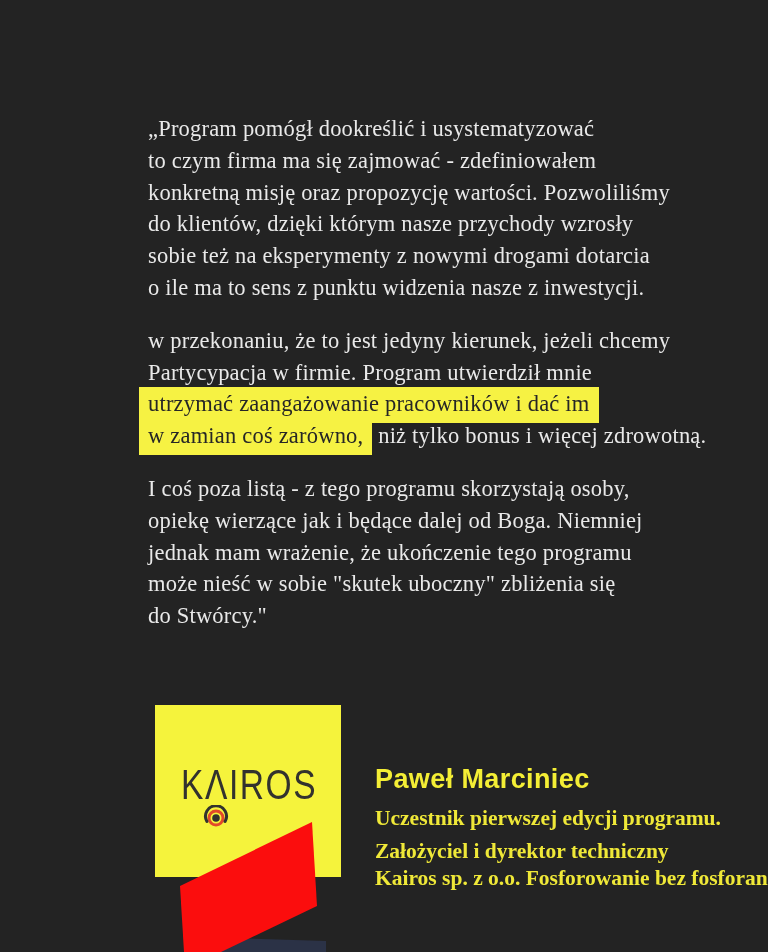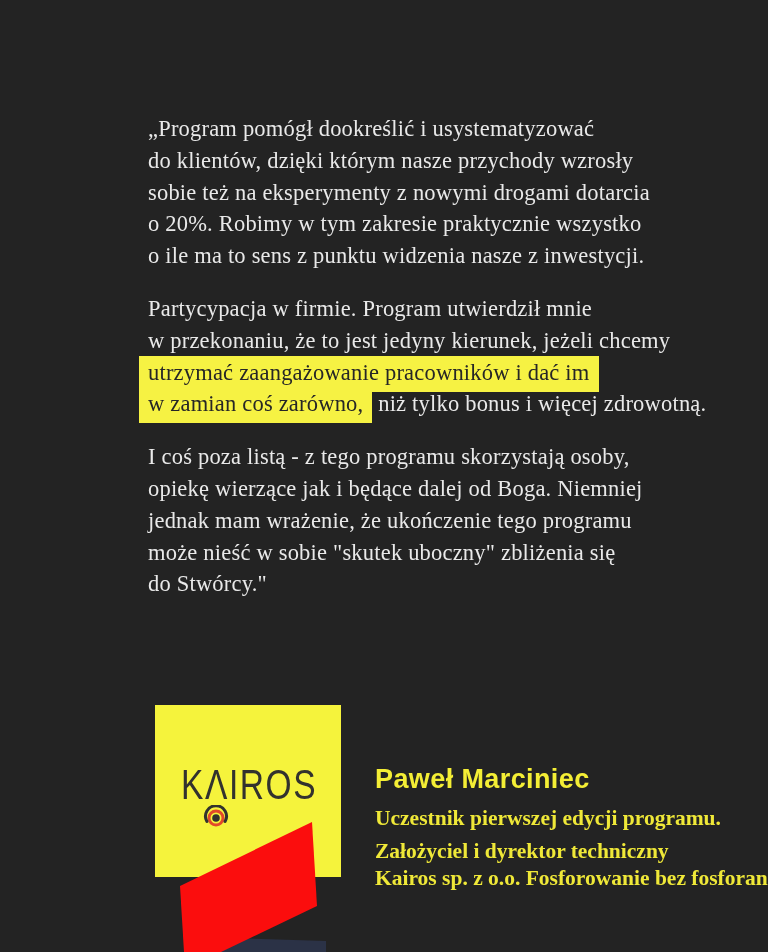--- a/index.html
+++ b/index.html
@@ -72,28 +72,29 @@
   }
 </style>
 </head>
 <body>
 
 <div class="page">
 
   <div class="quote" id="quote">
       <div class="para">
         <div class="line"><span>„Program pomógł dookreślić i usystematyzować</span></div>
+        <div class="line"><span>to czym firma ma się zajmować - zdefiniowałem</span></div>
+        <div class="line"><span>konkretną misję oraz propozycję wartości. Pozwoliliśmy</span></div>
         <div class="line"><span>do klientów, dzięki którym nasze przychody wzrosły</span></div>
         <div class="line"><span>sobie też na eksperymenty z nowymi drogami dotarcia</span></div>
-        <div class="line"><span>o 20%. Robimy w tym zakresie praktycznie wszystko</span></div>
         <div class="line"><span>o ile ma to sens z punktu widzenia nasze z inwestycji.</span></div>
       </div>
       <div class="para">
+        <div class="line"><span>w przekonaniu, że to jest jedyny kierunek, jeżeli chcemy</span></div>
         <div class="line"><span>Partycypacja w firmie. Program utwierdził mnie</span></div>
-        <div class="line"><span>w przekonaniu, że to jest jedyny kierunek, jeżeli chcemy</span></div>
         <div class="line"><span class="hl">utrzymać zaangażowanie pracowników i dać im</span></div>
         <div class="line"><span class="hl">w zamian coś zarówno,</span><span> niż tylko bonus i więcej zdrowotną.</span></div>
       </div>
       <div class="para">
         <div class="line"><span>I coś poza listą - z tego programu skorzystają osoby,</span></div>
         <div class="line"><span>opiekę wierzące jak i będące dalej od Boga. Niemniej</span></div>
         <div class="line"><span>jednak mam wrażenie, że ukończenie tego programu</span></div>
         <div class="line"><span>może nieść w sobie "skutek uboczny" zbliżenia się</span></div>
         <div class="line"><span>do Stwórcy."</span></div>
       </div>

